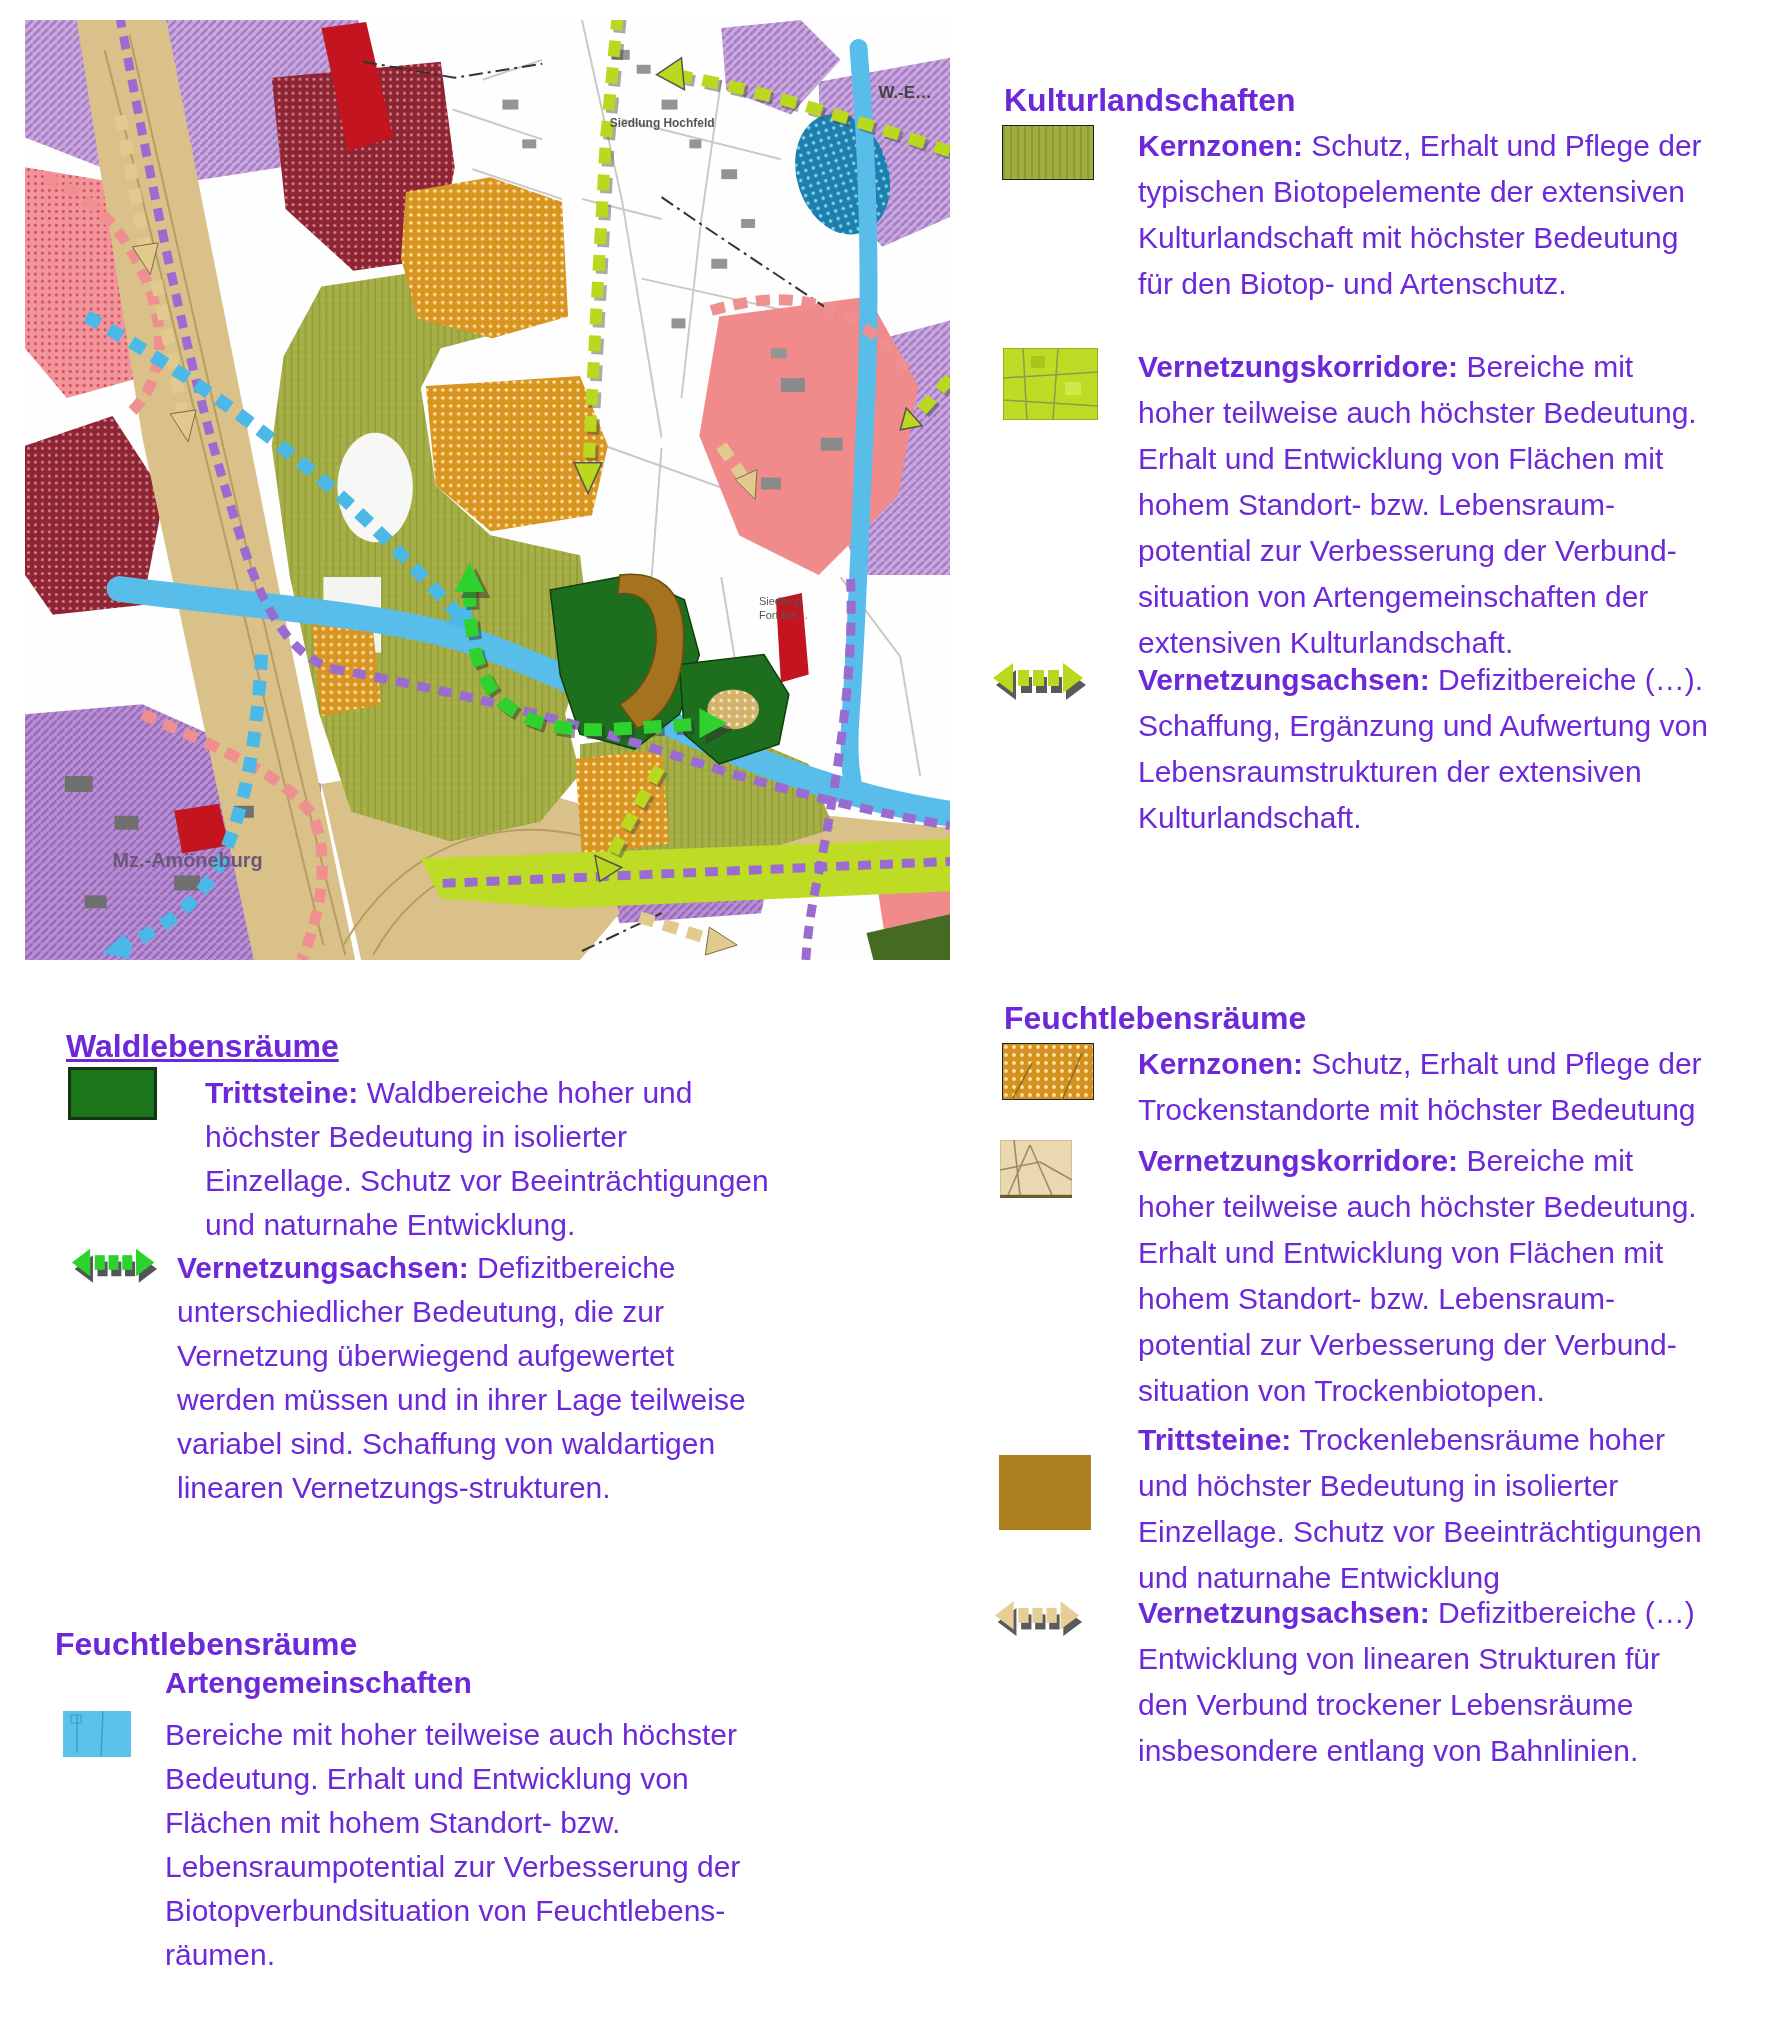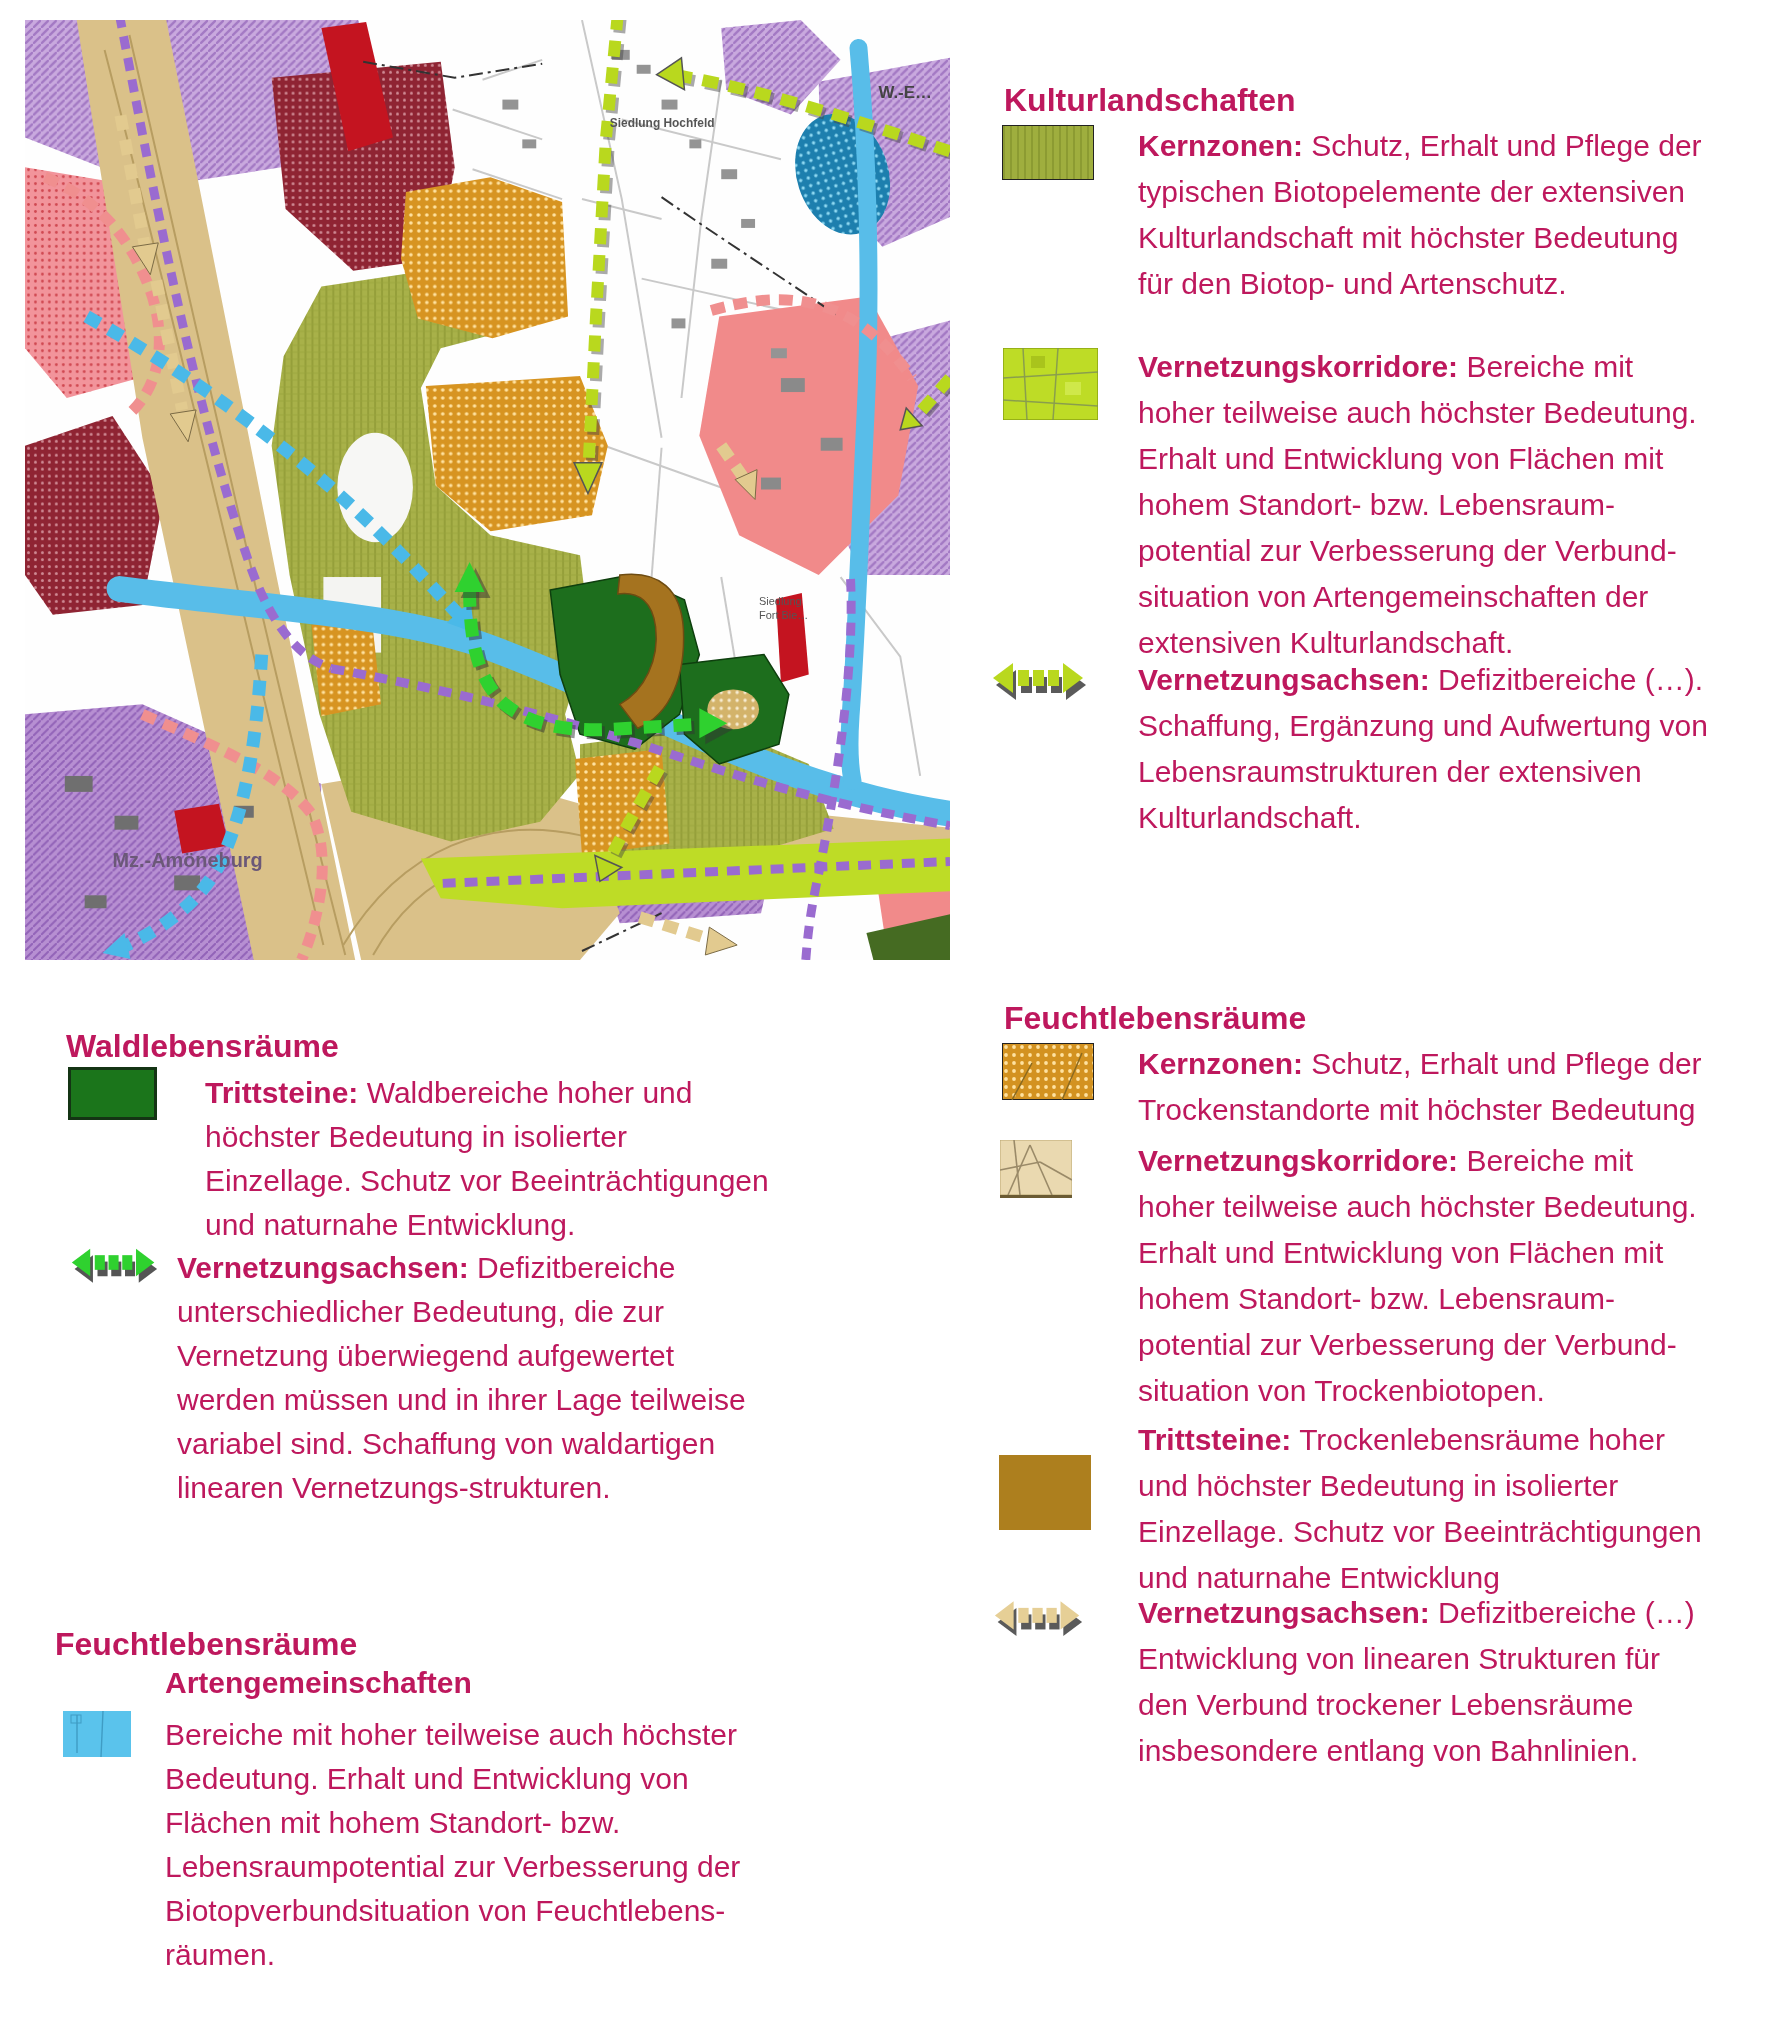--- a/index.html
+++ b/index.html
@@ -1,17 +1,17 @@
 <!DOCTYPE html>
 <html><head>
 <meta charset="utf-8">
 <style>
   html,body{margin:0;padding:0;background:#fff;}
   #page{position:relative;width:1790px;height:2038px;background:#fff;overflow:hidden;
-        font-family:"Liberation Sans", sans-serif;color:#be185d;}
+        font-family:"Liberation Sans", sans-serif;color:#6d28d9;}
   .h{position:absolute;font-weight:bold;font-size:32px;line-height:36px;white-space:nowrap;}
   .sub{position:absolute;font-weight:bold;font-size:30px;white-space:nowrap;}
   .t{position:absolute;font-size:30px;line-height:44px;width:677px;}
   .rt{line-height:46px;margin-left:28px;}
   .term{font-weight:bold;}
   .lines{white-space:pre-line;}
   .sw{position:absolute;}
   .mapwrap{position:absolute;left:25px;top:20px;width:925px;height:940px;}
 </style>
 </head>
@@ -382,21 +382,21 @@
         <rect x="57" y="11" width="11" height="16"></rect>
     </g>
   </svg>
   <div class="t rt" style="left:1110px;top:1590px;">
     <span class="term">Vernetzungsachsen:</span><span class="lines"> Defizitbereiche (…)
 Entwicklung von linearen Strukturen für
 den Verbund trockener Lebensräume
 insbesondere entlang von Bahnlinien.</span>
   </div>
 
-  <div class="h" style="left:66px;top:1028px;">Waldlebensräume</div>
+  <div class="h" style="left:66px;top:1028px;text-decoration:underline;">Waldlebensräume</div>
 
   <div class="sw" style="left:68px;top:1067px;width:89px;height:53px;background:#1b751b;border:3px solid #143414;box-sizing:border-box;"></div>
   <div class="t" style="left:177px;top:1071px;width:647px;margin-left:28px;">
     <span class="term">Trittsteine:</span><span class="lines"> Waldbereiche hoher und
 höchster Bedeutung in isolierter
 Einzellage. Schutz vor Beeinträchtigungen
 und naturnahe Entwicklung.</span>
   </div>
 
   <svg class="sw" style="left:70px;top:1244px;" width="88" height="48" viewBox="0 0 96 50">

